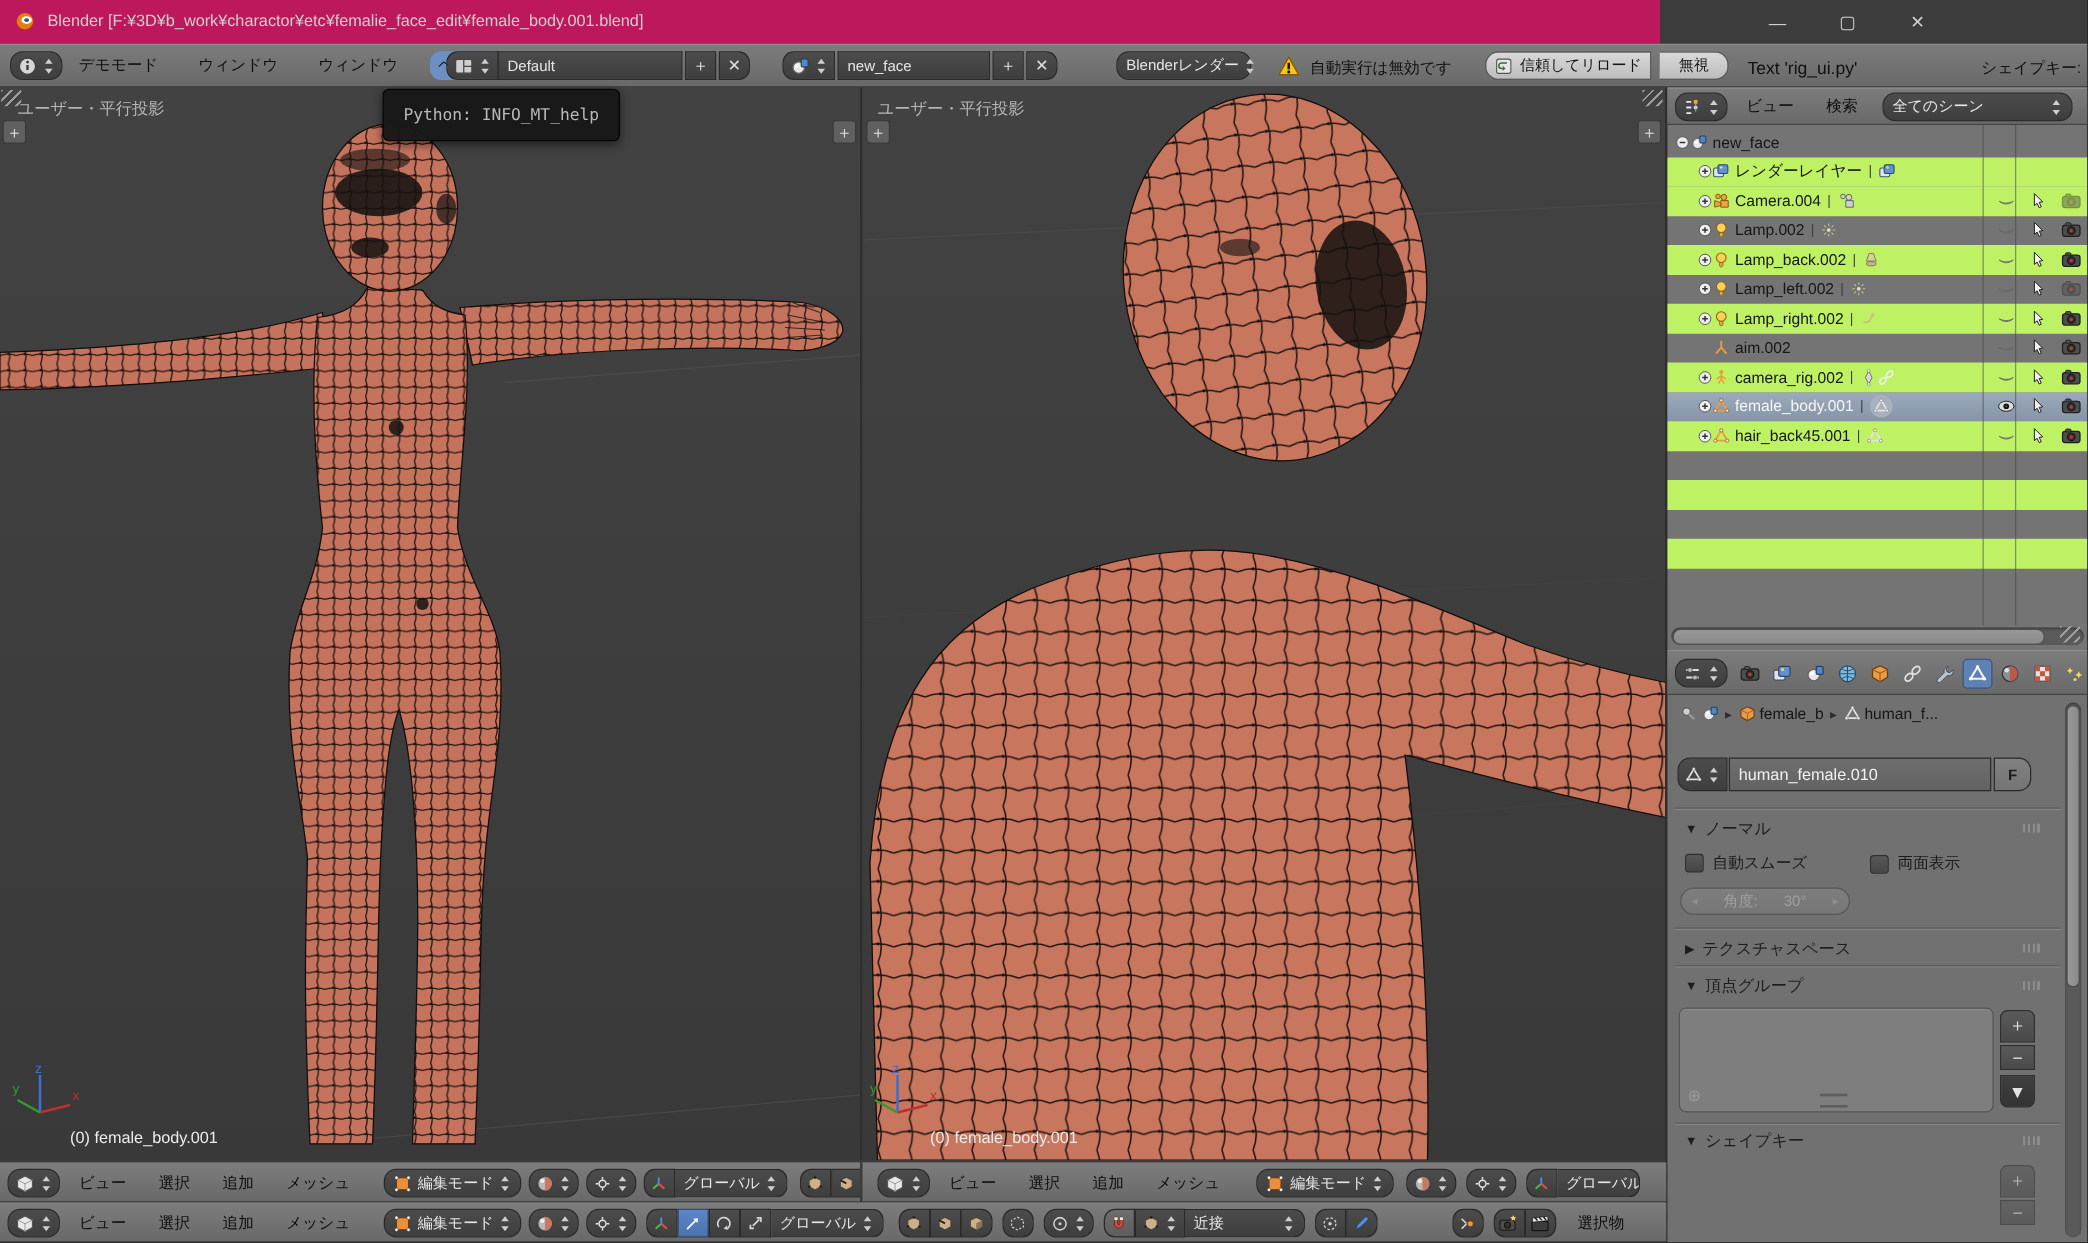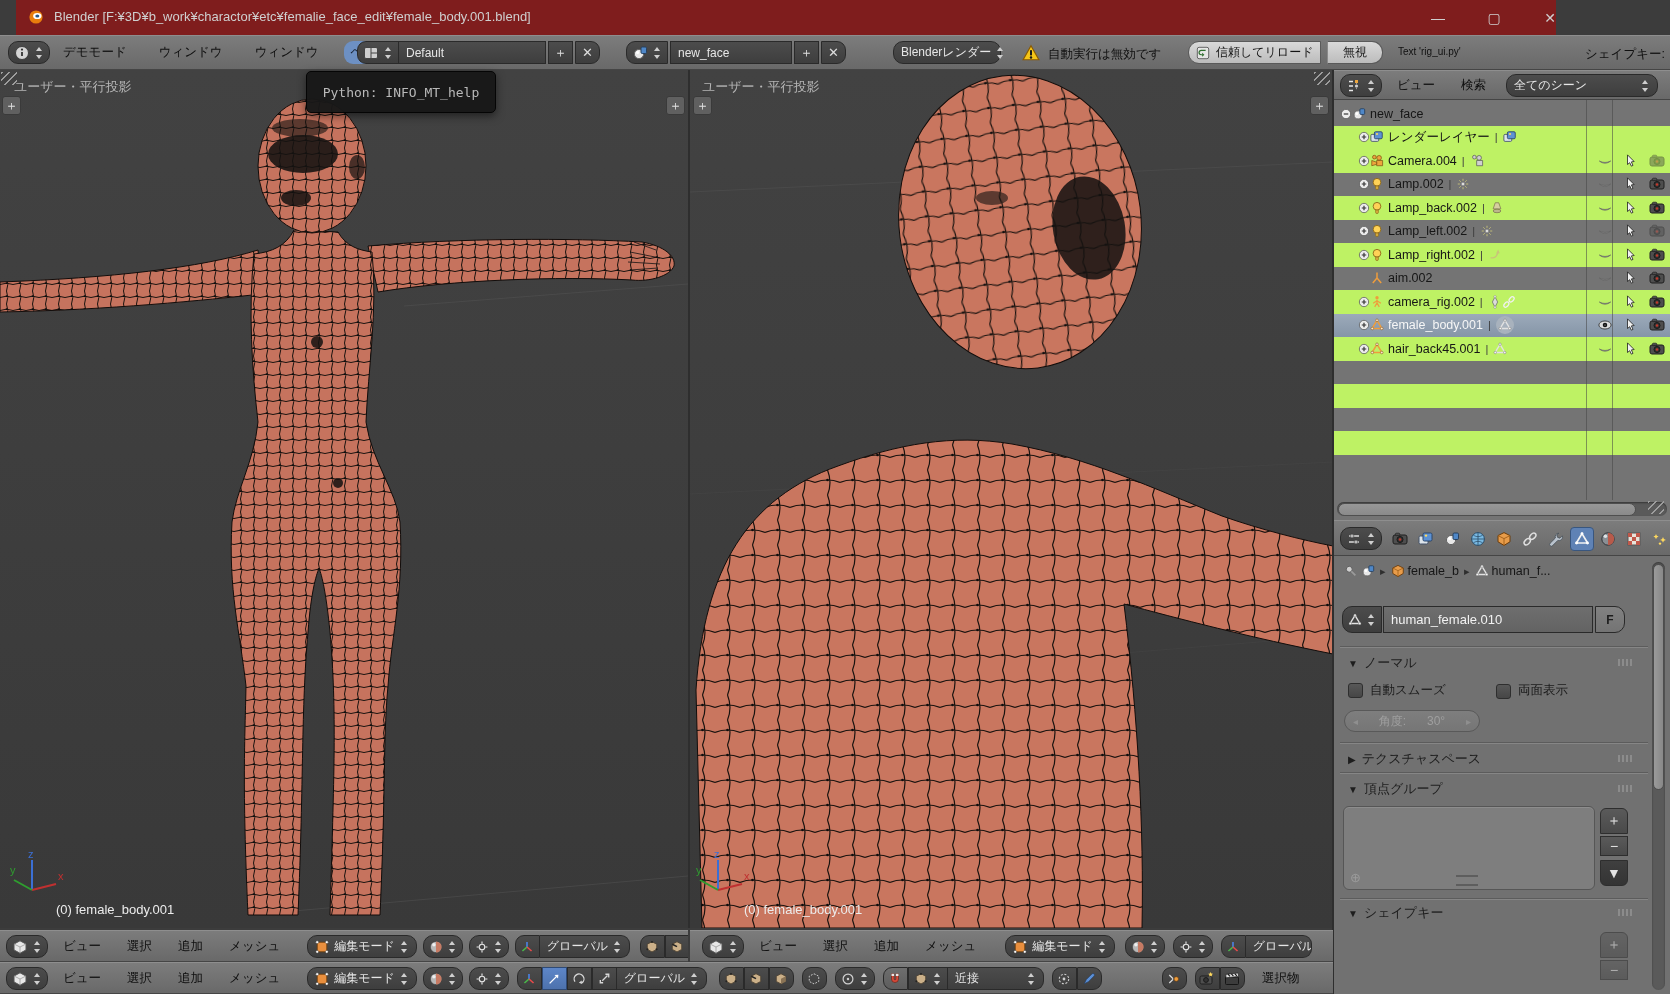--- a/index.html
+++ b/index.html
@@ -1,21 +1,21 @@
 <!DOCTYPE html>
 <html><head>
 <meta charset="utf-8">
 <style>
   html,body{margin:0;padding:0;background:#1a1a1a}
   #app{position:relative;width:1670px;height:994px;overflow:hidden;
        font-family:"Liberation Sans","DejaVu Sans",sans-serif;background:#3c3c3c;
        -webkit-font-smoothing:antialiased}
   .abs{position:absolute}
   
-  #titlebar{left:16px;top:0;width:1540px;height:35px;background:#7f1d1d;color:#d2d2d2}
+  #titlebar{left:0;top:0;width:1328px;height:35px;background:#be185d;color:#d2d2d2}
   #titlebar .ttext{position:absolute;left:38px;top:9px;font-size:13px;color:#cfcfcf;white-space:nowrap}
   .winbtn{position:absolute;top:0;width:46px;height:35px;display:flex;align-items:center;justify-content:center;color:#cfcfcf;font-size:14px}
   
   .hdr{background:linear-gradient(#7c7c7c,#696969);border-top:1px solid #8e8e8e;border-bottom:1px solid #454545;box-sizing:border-box}
   .menu{color:#0e0e0e;font-size:12.5px;padding:3px 7px;border-radius:9px;white-space:nowrap;display:inline-block}
   .menu.active{background:#6d90c3;color:#0c1524}
   .wgt{display:inline-flex;align-items:center;gap:5px;background:linear-gradient(#4c4c4c,#3e3e3e);
        border:1px solid #2a2a2a;border-radius:10px;color:#e6e6e6;font-size:12px;padding:0 7px;height:23px;box-sizing:border-box;white-space:nowrap}
   .wgt.lt{background:linear-gradient(#d9d9d9,#bcbcbc);color:#141414;border-color:#5a5a5a}
   .sq{display:inline-flex;align-items:center;justify-content:center;background:linear-gradient(#4c4c4c,#3e3e3e);
@@ -161,21 +161,21 @@
             <rect x="1.5" y="1.5" width="13" height="13" rx="2" fill="#e6e6e6" stroke="#555"></rect>
             <path d="M11 5H6a2.5 2.5 0 0 0 0 5h1" fill="none" stroke="#2f6f2f" stroke-width="1.4"></path>
             <path d="M7 7.6 9.6 10 7 12.4Z" fill="#2f6f2f"></path>
           </svg>
         </span>
       <span>信頼してリロード</span>
     </span>
     <span class="abs wgt lt" style="left:1327px;top:5px;border-radius:0 11px 11px 0;border-left:1px solid #8a8a8a;width:56px;justify-content:center">
       <span>無視</span>
     </span>
-    <span class="abs" style="left:1398px;top:10px;font-size:10px;color:#101010">Text 'rig_ui.py'</span>
+    <span class="abs" style="left:1398px;top:10px;font-size:14px;color:#101010">Text 'rig_ui.py'</span>
     <span class="abs" style="left:1585px;top:10px;font-size:12.5px;color:#101010">シェイプキー:</span>
     <span class="abs grip" style="left:1650px;top:39px"></span>
   </div>
 
   <div class="abs vp" style="left:0;top:70px;width:688px;height:858px">
     <svg width="688" height="858" viewBox="0 0 688 858">
       <defs>
         <pattern id="wL" width="13" height="13" patternUnits="userSpaceOnUse">
           <rect width="13" height="13" fill="#c6735e"></rect>
           <path d="M0 6.5Q6.5 3.9 13 6.5M6.5 0Q9.1 6.5 6.5 13" stroke="#19120e" stroke-width="1" fill="none"></path>

